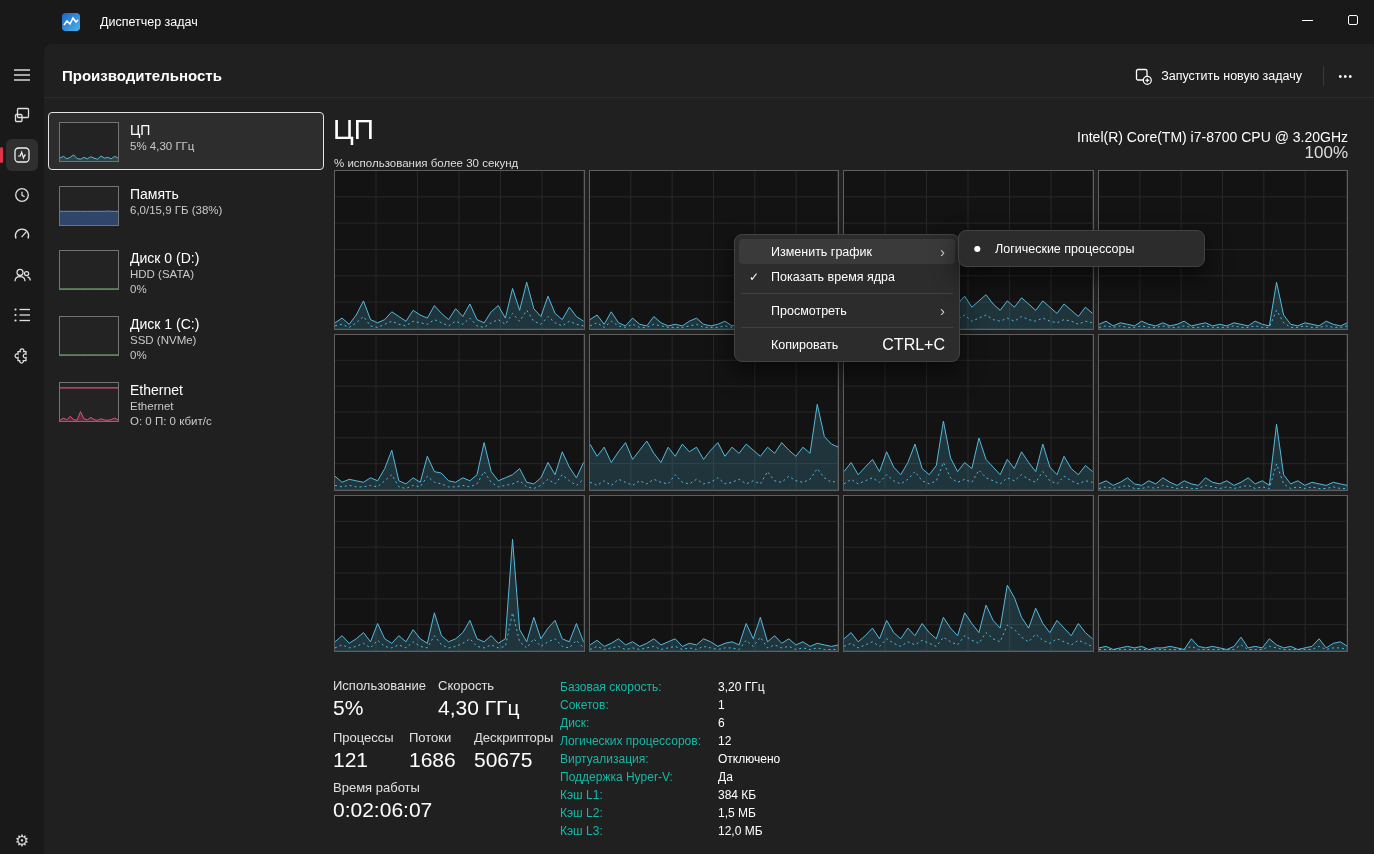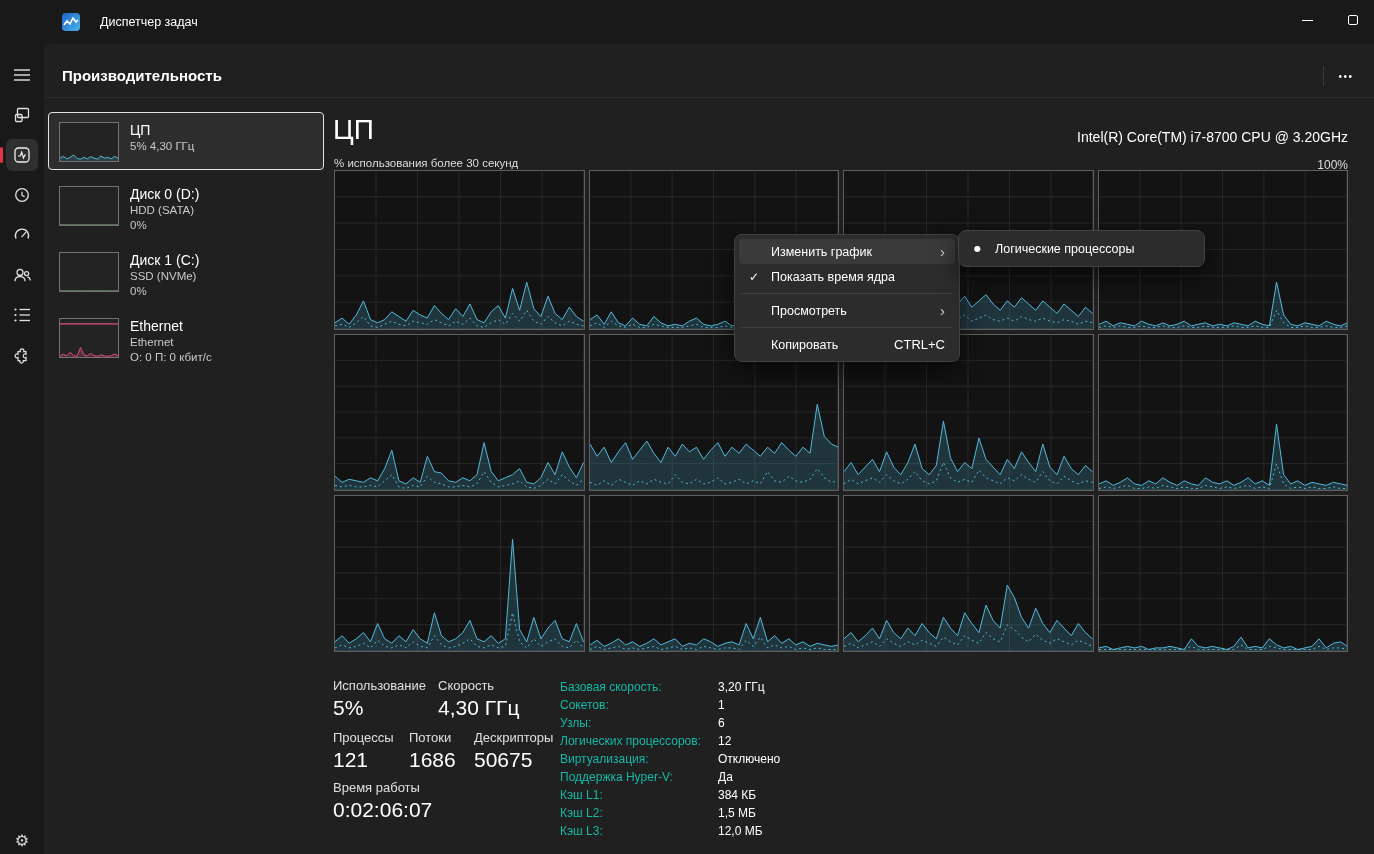--- a/index.html
+++ b/index.html
@@ -40,21 +40,21 @@
   .perf-item.h58 { height:58px; margin-bottom:6px; }
   .perf-item.selected { background:#2d2d2d; border:1px solid #e3e3e3; }
   .thumb { position:relative; width:60px; height:40px; background:#232323; border:1px solid #737373; overflow:hidden; flex:none; }
   .perf-text { margin-left:11px; min-width:0; }
   .perf-title { font-size:14px; color:#ffffff; line-height:17px; white-space:nowrap; }
   .perf-sub { font-size:11.5px; color:#c9c9c9; line-height:15px; white-space:nowrap; }
   
   .cpu-title { position:absolute; left:289px; top:70px; font-size:28px; font-weight:300; color:#ffffff; }
   .cpu-name { position:absolute; right:26px; top:85px; font-size:14px; font-weight:300; color:#ffffff; }
   .graph-label { position:absolute; left:290px; top:113px; font-size:11.5px; color:#dedede; }
-  .scale-label { position:absolute; right:26px; top:99px; font-size:12px; color:#dedede;margin-top:15px; }
+  .scale-label { position:absolute; right:26px; top:99px; font-size:17px; color:#dedede; }
   .grid { position:absolute; left:290px; top:126px; width:1014px; height:483px;
           display:grid; grid-template-columns:repeat(4,1fr); grid-template-rows:160px 157px 157px; gap:4px; }
   .cell { position:relative; background:#131313; border:1px solid #5f5f5f; overflow:hidden;
           background-image:linear-gradient(to right,#272727 1px,transparent 1px),
                            linear-gradient(to bottom,#272727 1px,transparent 1px);
           background-size:calc(100%/6) calc(100%/6); background-position:-1px -1px; }
   
   .stat-label { position:absolute; font-size:13px; color:#e0e0e0; white-space:nowrap; }
   .stat-value { position:absolute; font-size:21px; font-weight:300; color:#ffffff; white-space:nowrap; }
   .details { position:absolute; left:516px; top:634px; width:250px; }
@@ -65,21 +65,21 @@
   .ctx, .sub { position:absolute; background:#2c2c2c; border:1px solid #424242; border-radius:8px;
                box-shadow:0 10px 24px rgba(0,0,0,0.55); padding:4px; z-index:50; }
   .ctx { left:734px; top:234px; width:226px; }
   .sub { left:958px; top:230px; width:247px; z-index:51; }
   .mi { position:relative; display:flex; align-items:center; height:25px; border-radius:4px; font-size:12.5px; color:#ffffff; padding-right:10px;text-align:right; }
   .mi .mi-label { margin-left:32px; white-space:nowrap; }
   .mi.hl { background:#3a3a3a; }
   .mi .check { position:absolute; left:10px; font-size:12px; color:#ffffff; font-family:"DejaVu Sans",sans-serif; }
   .mi .radio { position:absolute; left:11px; font-size:8px; color:#ffffff; font-family:"DejaVu Sans",sans-serif; }
   .mi .chev { margin-left:auto; font-size:15px; color:#cfcfcf; line-height:1; }
-  .mi .shortcut { margin-left:auto; font-size:13px; color:#ffffff; }
+  .mi .shortcut { margin-left:auto; font-size:16px; color:#ffffff; }
   .mi.disabled { color:#7a7a7a; }
   .sub .mi { height:27px; }
   .sep { height:1px; background:#404040; margin:4px 2px; }
   .mi[data-interactable="true"] { cursor:default; }
 </style>
 </head>
 <body>
 
 <div class="titlebar" data-interactable="false">
   <div class="app-icon" data-interactable="false">
@@ -174,36 +174,57 @@
   </div>
   <div class="nav-item" style="top:781px" data-interactable="true">
     <span class="gear-char" data-interactable="false">⚙</span>
   </div>
 </div>
 
 <div class="content" data-interactable="false">
   <div class="page-title" data-interactable="false">Производительность</div>
   <div class="hdr-sep" data-interactable="false"></div>
 
+  <div class="newtask-btn" data-interactable="true">
+    <svg width="17" height="17" viewBox="0 0 17 17" data-interactable="false">
+      <rect x="1.5" y="1.5" width="10.5" height="10.5" rx="1.5" fill="none" stroke="#ffffff" stroke-width="1.3"></rect>
+      <circle cx="12.3" cy="12.3" r="4" fill="#202020" stroke="#ffffff" stroke-width="1.2"></circle>
+      <line x1="12.3" y1="10.4" x2="12.3" y2="14.2" stroke="#ffffff" stroke-width="1.2"></line>
+      <line x1="10.4" y1="12.3" x2="14.2" y2="12.3" stroke="#ffffff" stroke-width="1.2"></line>
+    </svg>
+    <span data-interactable="false">Запустить новую задачу</span>
+  </div>
   <div class="hdr-divider" data-interactable="false"></div>
   <div class="more-btn" data-interactable="true">
     <span data-interactable="false">•••</span>
   </div>
 
   <div class="perf-list" data-interactable="false">
     <div class="perf-item h58 selected" data-interactable="true">
       <div class="thumb" data-interactable="false">
           <svg viewBox="0 0 58 38" preserveAspectRatio="none" style="position: absolute; left: 0px; top: 0px; width: 100%; height: 100%; display: block;">
             <polygon points="0,38 0.0,35.1 3.4,33.3 6.8,35.8 10.2,34.4 13.6,31.9 17.1,35.5 20.5,36.2 23.9,34.4 27.3,35.8 30.7,33.7 34.1,35.1 37.5,36.2 40.9,33.0 44.4,35.1 47.8,34.4 51.2,35.8 54.6,33.3 58.0,35.1 58,38" fill="rgba(83,185,220,0.20)"></polygon>
             <polyline points="0.0,35.1 3.4,33.3 6.8,35.8 10.2,34.4 13.6,31.9 17.1,35.5 20.5,36.2 23.9,34.4 27.3,35.8 30.7,33.7 34.1,35.1 37.5,36.2 40.9,33.0 44.4,35.1 47.8,34.4 51.2,35.8 54.6,33.3 58.0,35.1" fill="none" stroke="#53b9dc" stroke-width="1"></polyline>
           </svg>
         </div>
       <div class="perf-text">
         <div class="perf-title" data-interactable="false">ЦП</div>
         <div class="perf-sub" data-interactable="false">5% 4,30 ГГц</div>
+      </div>
+    </div>
+    <div class="perf-item h58" data-interactable="true">
+      <div class="thumb" data-interactable="false">
+          <svg viewBox="0 0 58 38" preserveAspectRatio="none" style="position: absolute; left: 0px; top: 0px; width: 100%; height: 100%; display: block;">
+            <polygon points="0,38 0.0,24.3 3.4,24.3 6.8,24.3 10.2,24.3 13.6,24.3 17.1,24.3 20.5,24.3 23.9,24.3 27.3,24.3 30.7,24.3 34.1,24.3 37.5,24.3 40.9,24.3 44.4,24.3 47.8,24.0 51.2,24.3 54.6,24.3 58.0,24.3 58,38" fill="rgba(62,110,190,0.45)"></polygon>
+            <polyline points="0.0,24.3 3.4,24.3 6.8,24.3 10.2,24.3 13.6,24.3 17.1,24.3 20.5,24.3 23.9,24.3 27.3,24.3 30.7,24.3 34.1,24.3 37.5,24.3 40.9,24.3 44.4,24.3 47.8,24.0 51.2,24.3 54.6,24.3 58.0,24.3" fill="none" stroke="#5d8fd9" stroke-width="1"></polyline>
+          </svg>
+        </div>
+      <div class="perf-text">
+        <div class="perf-title" data-interactable="false">Память</div>
+        <div class="perf-sub" data-interactable="false">6,0/15,9 ГБ (38%)</div>
       </div>
     </div>
     <div class="perf-item" data-interactable="true">
       <div class="thumb" data-interactable="false">
           <svg viewBox="0 0 58 38" preserveAspectRatio="none" style="position: absolute; left: 0px; top: 0px; width: 100%; height: 100%; display: block;">
             <polygon points="0,38 0.0,38.0 3.4,38.0 6.8,38.0 10.2,38.0 13.6,38.0 17.1,38.0 20.5,38.0 23.9,38.0 27.3,38.0 30.7,38.0 34.1,38.0 37.5,38.0 40.9,38.0 44.4,38.0 47.8,38.0 51.2,38.0 54.6,38.0 58.0,38.0 58,38" fill="rgba(0,0,0,0)"></polygon>
             <polyline points="0.0,38.0 3.4,38.0 6.8,38.0 10.2,38.0 13.6,38.0 17.1,38.0 20.5,38.0 23.9,38.0 27.3,38.0 30.7,38.0 34.1,38.0 37.5,38.0 40.9,38.0 44.4,38.0 47.8,38.0 51.2,38.0 54.6,38.0 58.0,38.0" fill="none" stroke="#85c985" stroke-width="1"></polyline>
           </svg>
         </div>
       <div class="perf-text">
@@ -349,21 +370,21 @@
   <div class="details" data-interactable="false">
     <div class="detail-row">
         <span class="detail-label" data-interactable="false">Базовая скорость:</span>
         <span class="detail-value" data-interactable="false">3,20 ГГц</span>
       </div>
     <div class="detail-row">
         <span class="detail-label" data-interactable="false">Сокетов:</span>
         <span class="detail-value" data-interactable="false">1</span>
       </div>
     <div class="detail-row">
-        <span class="detail-label" data-interactable="false">Узлы:</span>
+        <span class="detail-label" data-interactable="false">Диск:</span>
         <span class="detail-value" data-interactable="false">6</span>
       </div>
     <div class="detail-row">
         <span class="detail-label" data-interactable="false">Логических процессоров:</span>
         <span class="detail-value" data-interactable="false">12</span>
       </div>
     <div class="detail-row">
         <span class="detail-label" data-interactable="false">Виртуализация:</span>
         <span class="detail-value" data-interactable="false">Отключено</span>
       </div>

